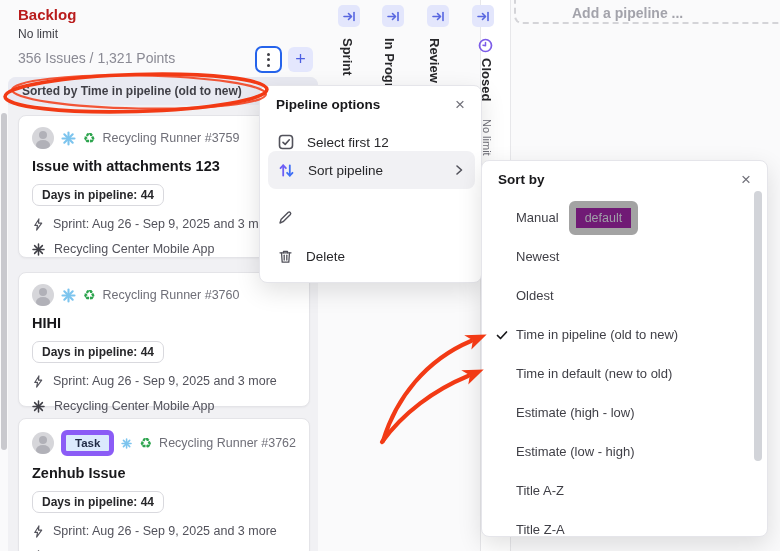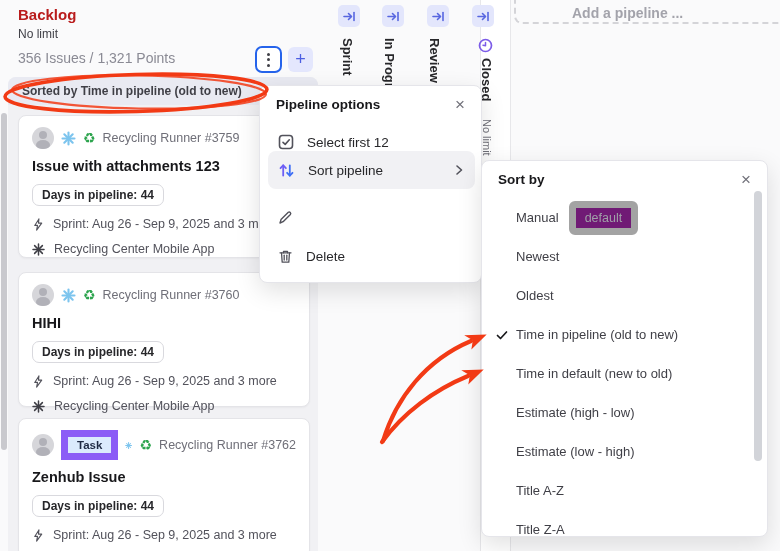--- a/index.html
+++ b/index.html
@@ -24,21 +24,21 @@
   .sorted-bar { position:absolute; left:8px; top:77px; width:310px; height:28px; background:#e9eaf2; border-radius:8px 8px 0 0;
     font-size:12px; font-weight:bold; color:#3f3f46; line-height:29px; padding-left:14px; z-index:2; }
   .col-scrollbar { position:absolute; left:1px; top:113px; width:6px; height:337px; background:#c9c9ce; border-radius:3px; z-index:4; }
 
   .card { position:absolute; left:18px; width:292px; background:#fff; border:1px solid #e4e4e8; border-radius:8px;
     box-shadow:0 1px 2px rgba(0,0,0,.04); padding:11px 13px; z-index:2; cursor:pointer; }
   .card-head { display:flex; align-items:center; gap:7px; }
   .avatar { width:22px; height:22px; border-radius:50%; background:#d6d6da; position:relative; overflow:hidden; flex:0 0 auto; }
   .avatar i.h { position:absolute; left:7px; top:4px; width:8px; height:8px; border-radius:50%; background:#b1b1b8; }
   .avatar i.b { position:absolute; left:4px; top:13px; width:14px; height:10px; border-radius:50%; background:#b1b1b8; }
-  .task-badge { background:#dbeafd; border:7px solid #8b5cf6; border-radius:0; color:#1f2a44;
+  .task-badge { background:#dbeafd; border:5px solid #8b5cf6; border-radius:6px; color:#1f2a44;
     font-size:11.5px; font-weight:bold; padding:2px 9px; }
   .recycle { color:#2da44e; font-size:14px; line-height:1; }
   .card-ref { font-size:12.5px; color:#6f6f78; white-space:nowrap; }
   .card-title { font-size:14.5px; font-weight:bold; color:#18181b; margin-top:9px; }
   .pill { display:inline-block; margin-top:10px; background:#fff; border:1px solid #d9d9de; border-radius:7px;
     font-size:12px; font-weight:bold; color:#27272a; padding:3px 9px; }
   .meta-row { display:flex; align-items:center; gap:9px; margin-top:11px; font-size:12.5px; color:#52525b; white-space:nowrap; overflow:hidden; }
   .meta-row svg { flex:0 0 auto; }
 
   

